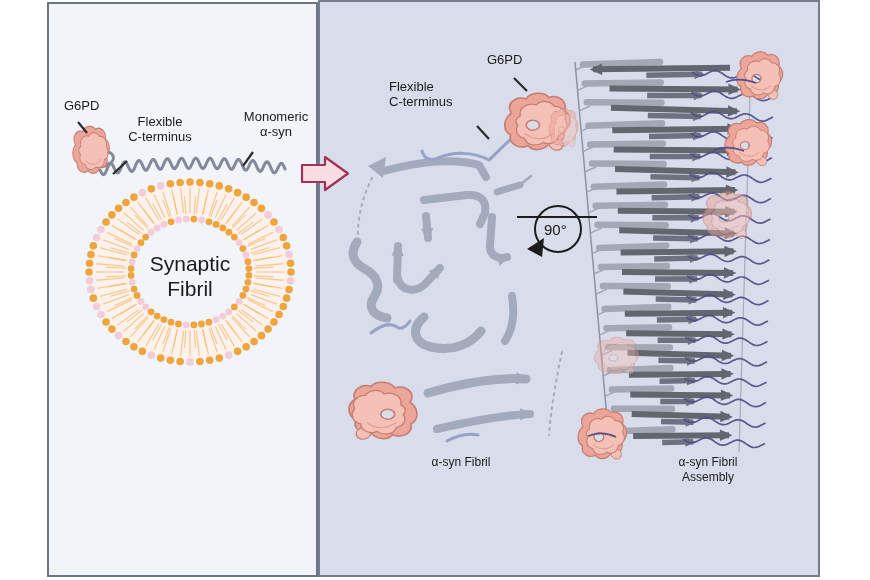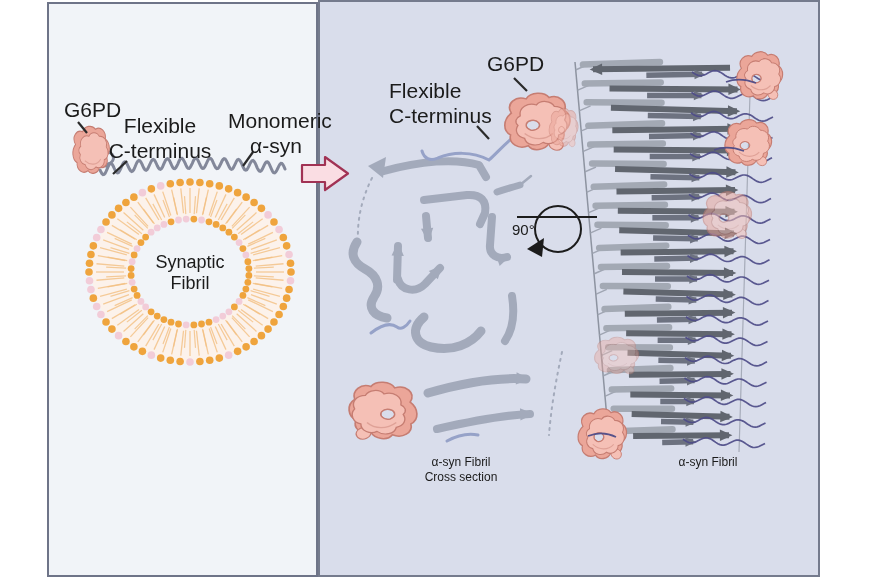--- a/index.html
+++ b/index.html
@@ -2,21 +2,21 @@
 <html><head>
 <meta charset="utf-8">
 <style>
   html,body{margin:0;padding:0;background:#ffffff;}
   .stage{position:relative;width:870px;height:580px;overflow:hidden;
          font-family:"Liberation Sans", sans-serif;background:#ffffff;}
   .panel{position:absolute;box-sizing:border-box;}
   .panel-left{left:47px;top:2px;width:271px;height:575px;border:2px solid #6e7488;}
   .panel-right{left:318px;top:0px;width:502px;height:577px;border:2px solid #757b8d;}
   svg.art{position:absolute;left:0;top:0;z-index:5;}
-  .lbl{position:absolute;z-index:10;color:#1b1b1b;font-size:21px;line-height:1.18;
+  .lbl{position:absolute;z-index:10;color:#1b1b1b;font-size:13px;line-height:1.18;
        white-space:nowrap;}
   .lbl.center{text-align:center;white-space:normal;}
   .cap{font-size:12px;line-height:1.22;}
 </style>
 </head>
 <body>
 
 <div class="stage">
 
   <div class="panel panel-left" style="background: rgb(241, 244, 248);"></div>
@@ -473,32 +473,32 @@
 
   <div class="lbl" style="left:64px;top:98px;">G6PD</div>
   <div class="lbl center" style="left:108px;top:114px;width:104px;">
     <div>Flexible</div>
     <div>C-terminus</div>
   </div>
   <div class="lbl center" style="left:228px;top:109px;width:96px;">
     <div>Monomeric</div>
     <div>α-syn</div>
   </div>
-  <div class="lbl center" style="left:140px;top:252px;width:100px;font-size:18px;">
+  <div class="lbl center" style="left:140px;top:252px;width:100px;font-size:21px;">
     <div>Synaptic</div>
     <div>Fibril</div>
   </div>
 
   <div class="lbl" style="left:389px;top:79px;">
     <div>Flexible</div>
     <div>C-terminus</div>
   </div>
   <div class="lbl" style="left:487px;top:52px;">G6PD</div>
-  <div class="lbl" style="left:512px;top:221px;font-size:15px;">90°</div>
+  <div class="lbl" style="left:544px;top:221px;font-size:15px;">90°</div>
 
   <div class="lbl center cap" style="left:400px;top:455px;width:122px;">
     <div>α-syn Fibril</div>
-    <div>Cross section</div>
   </div>
   <div class="lbl center cap" style="left:648px;top:455px;width:120px;">
     <div>α-syn Fibril</div>
+    <div>Assembly</div>
   </div>
 </div>
 
 </body></html>

